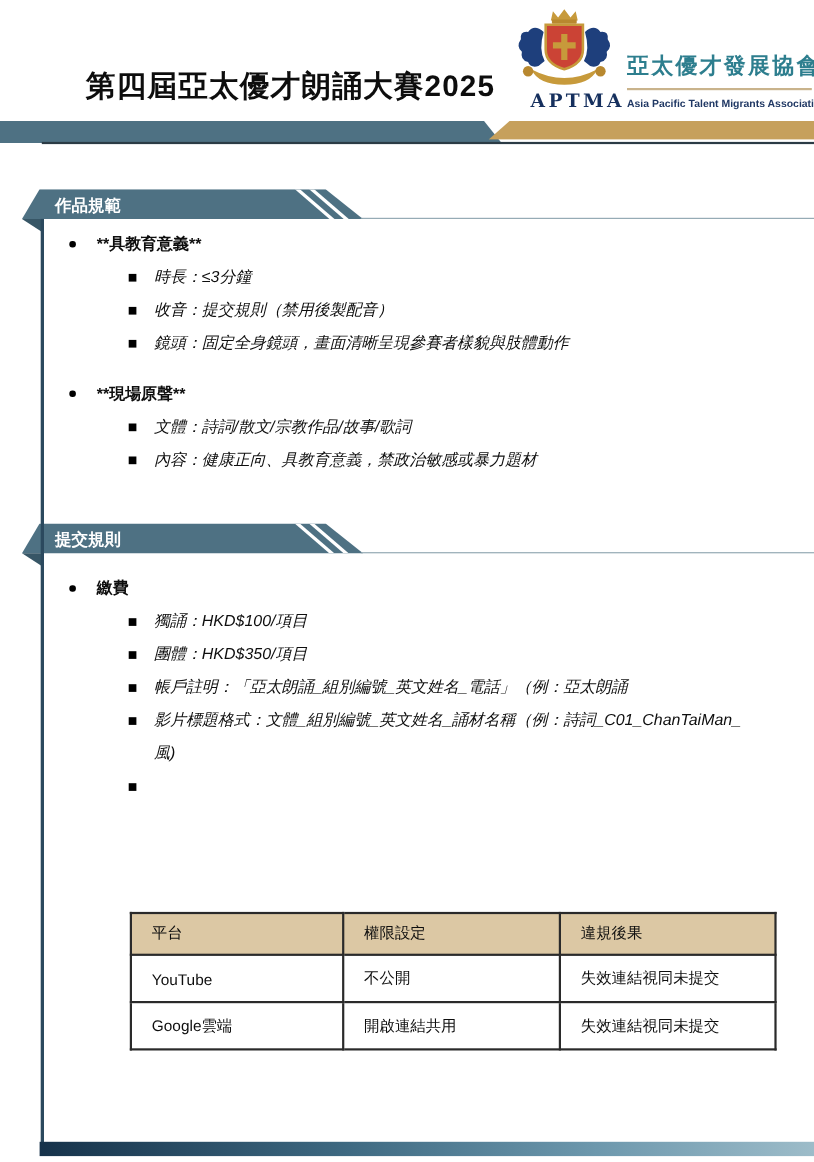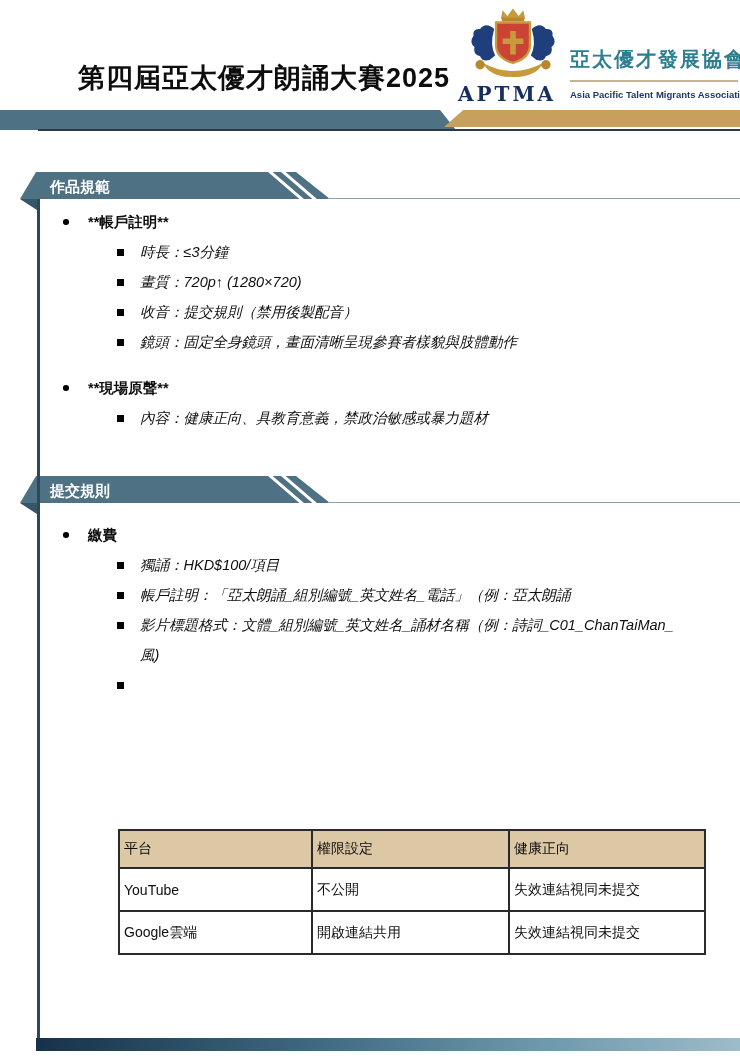--- a/index.html
+++ b/index.html
@@ -12,23 +12,23 @@
   
   .doc-title{
     position:absolute;left:38px;top:60px;
     font-size:27px;font-weight:700;letter-spacing:1px;color:#0d0d0d;
     white-space:nowrap;
     margin-left:40px;
   }
   .logo-wrap{position:absolute;left:458px;top:6px;width:278px;height:102px;}
   .crest{position:absolute;left:8px;top:2px;}
   .crest-acronym{
-    position:absolute;left:0px;top:76px;width:110px;text-align:left;
+    position:absolute;left:0px;top:76px;width:110px;text-align:right;
     font-family:"DejaVu Serif","Liberation Serif",serif;
-    font-size:20px;font-weight:700;color:#16305e;letter-spacing:3px;
+    font-size:17px;font-weight:700;color:#16305e;letter-spacing:3px;
   }
   .org-zh{
     position:absolute;left:112px;top:40px;
     font-size:20px;font-weight:600;color:#2d7e8e;letter-spacing:2px;white-space:nowrap;
   }
   .org-divider{
     position:absolute;left:112px;top:74px;width:168px;height:2px;background:#c9b38c;
   }
   .org-en{
     position:absolute;left:112px;top:83px;
@@ -73,21 +73,21 @@
     position:absolute;left:57px;top:12px;width:6.5px;height:6.5px;background:#000;
   }
   .gap-before{margin-top:16px;}
   
   table.rules{
     position:absolute;left:118px;top:829px;width:586px;
     border-collapse:collapse;table-layout:fixed;
   }
   table.rules th,table.rules td{
     border:2px solid #2a2a2a;font-size:14px;font-weight:400;text-align:left;
-    padding:0 0 0 4px;vertical-align:middle;color:#0e0e0e;white-space:nowrap;
+    padding:0 0 0 18px;vertical-align:middle;color:#0e0e0e;white-space:nowrap;
   }
   table.rules th{background:#dcc8a4;height:36px;}
   table.rules td{background:#ffffff;height:41px;}
   col.c1{width:193px;} col.c2{width:197px;} col.c3{width:196px;}
 </style>
 </head>
 <body>
 
 <div class="doc-title">第四屆亞太優才朗誦大賽2025</div>
 
@@ -149,55 +149,59 @@
   <text x="30" y="19.5" fill="#ffffff" font-size="15" font-weight="700">提交規則</text>
 </svg>
 <div class="ribbon-rule" style="top:501.5px"></div>
 
 <div class="v-line"></div>
 <div class="footer-band"></div>
 
 <div id="list1" class="list" style="top:207px">
     <div class="row l1">
       <span class="b-disc"></span>
-      <span class="txt">**帳戶註明**</span>
+      <span class="txt">**具教育意義**</span>
     </div>
     <div class="row l2">
       <span class="b-sq"></span>
       <span class="txt">時長：≤3分鐘</span>
-    </div>
-    <div class="row l2">
-      <span class="b-sq"></span>
-      <span class="txt">畫質：720p↑ (1280×720)</span>
     </div>
     <div class="row l2">
       <span class="b-sq"></span>
       <span class="txt">收音：提交規則（禁用後製配音）</span>
     </div>
     <div class="row l2">
       <span class="b-sq"></span>
       <span class="txt">鏡頭：固定全身鏡頭，畫面清晰呈現參賽者樣貌與肢體動作</span>
     </div>
     <div class="row l1 gap-before">
       <span class="b-disc"></span>
       <span class="txt">**現場原聲**</span>
+    </div>
+    <div class="row l2">
+      <span class="b-sq"></span>
+      <span class="txt">文體：詩詞/散文/宗教作品/故事/歌詞</span>
     </div>
     <div class="row l2">
       <span class="b-sq"></span>
       <span class="txt">內容：健康正向、具教育意義，禁政治敏感或暴力題材</span>
     </div>
   </div>
 <div id="list2" class="list" style="top:520px">
     <div class="row l1">
       <span class="b-disc"></span>
       <span class="txt">繳費</span>
     </div>
     <div class="row l2">
       <span class="b-sq"></span>
       <span class="txt">獨誦：HKD$100/項目</span>
+    </div>
+    <div class="row l2">
+      <span class="b-sq"></span>
+      <span class="txt">團體：HKD$350/項目</span>
     </div>
     <div class="row l2">
       <span class="b-sq"></span>
       <span class="txt">帳戶註明：「亞太朗誦_組別編號_英文姓名_電話」（例：亞太朗誦</span>
     </div>
     <div class="row l2">
       <span class="b-sq"></span>
       <span class="txt">影片標題格式：文體_組別編號_英文姓名_誦材名稱（例：詩詞_C01_ChanTaiMan_</span>
     </div>
     <div class="row cont">
@@ -212,21 +216,21 @@
 <table class="rules">
   <colgroup>
       <col class="c1">
       <col class="c2">
       <col class="c3">
     </colgroup>
   <thead>
       <tr>
         <th>平台</th>
         <th>權限設定</th>
-        <th>健康正向</th>
+        <th>違規後果</th>
       </tr>
     </thead>
   <tbody>
       <tr>
         <td>YouTube</td>
         <td>不公開</td>
         <td>失效連結視同未提交</td>
       </tr>
       <tr>
         <td>Google雲端</td>

